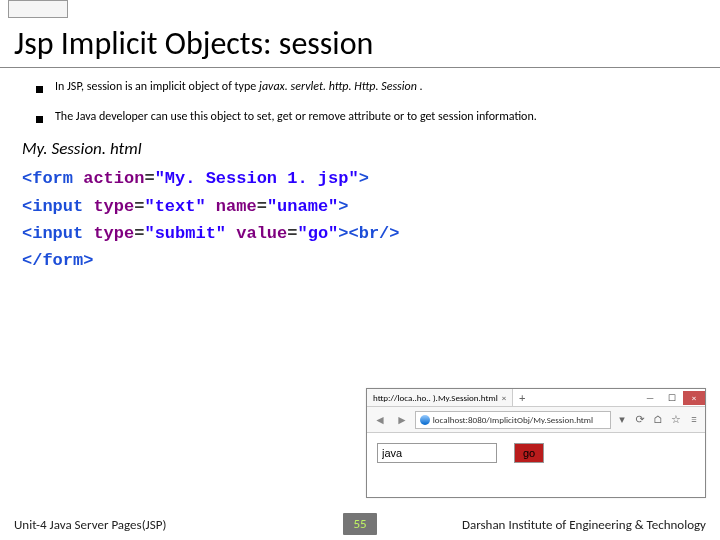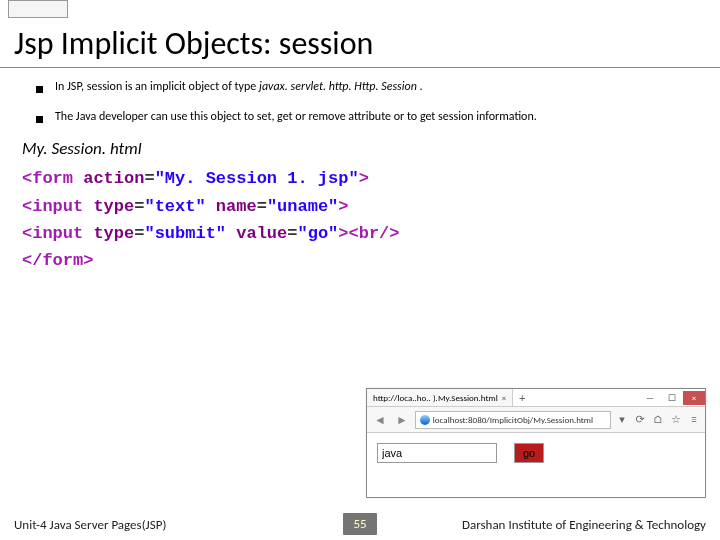--- a/index.html
+++ b/index.html
@@ -6,42 +6,42 @@
   body { width: 720px; height: 540px; font-family: Calibri, Arial, sans-serif; background: #fff; position: relative; overflow: hidden; }
   .top-tab { width: 60px; height: 18px; border: 1px solid #999; background: #f5f5f5; margin-left: 8px; }
   .title { font-size: 32px; font-weight: 400; padding: 6px 14px 4px 14px; border-bottom: 1px solid #888; }
   .content { padding: 10px 22px 0 36px; }
   .bullet-item { display: flex; margin-bottom: 14px; font-size: 12px; line-height: 1.35; }
   .bullet-sq { width: 7px; height: 7px; background: #000; margin-top: 8px; margin-right: 12px; flex-shrink: 0; }
   .bullet-text { text-align: justify; flex: 1; }
   .italic { font-style: italic; }
   .file-label { font-size: 17px; font-style: italic; padding-left: 22px; margin-bottom: 6px; }
   .code { font-family: "Courier New", monospace; font-size: 17px; font-weight: bold; padding-left: 22px; line-height: 1.6; color: #333; }
-  .code .tag { color: #a21caf; }
+  .code .tag { color: #1d4ed8; }
   .code .attr { color: #7f007f; }
   .code .val { color: #2a00ff; }
   .browser { position: absolute; right: 14px; bottom: 42px; width: 340px; height: 110px; border: 1px solid #888; background: #fff; box-shadow: 0 0 2px rgba(0,0,0,0.1); }
   .br-titlebar { height: 18px; background: #fff; display: flex; align-items: center; border-bottom: 1px solid #ccc; }
   .br-tab { display: flex; align-items: center; gap: 4px; font-size: 9px; padding: 0 6px; height: 100%; border-right: 1px solid #ccc; background: #f7f7f7; }
   .br-tab-close { font-size: 9px; color: #555; }
   .br-plus { font-size: 12px; color: #666; padding: 0 6px; }
   .br-winbtns { margin-left: auto; display: flex; }
   .br-btn { width: 22px; height: 14px; font-size: 9px; color: #333; text-align: center; line-height: 14px; }
   .br-close { background: #c75050; color: #fff; }
   .br-toolbar { height: 26px; display: flex; align-items: center; gap: 4px; padding: 0 4px; border-bottom: 1px solid #ccc; background: #f7f7f7; }
   .nav-arrow { font-size: 12px; color: #888; padding: 0 3px; }
   .url-bar { flex: 1; height: 18px; border: 1px solid #bbb; background: #fff; font-size: 9px; padding: 0 4px; display: flex; align-items: center; color: #333; overflow: hidden; white-space: nowrap; }
   .url-globe { width: 10px; height: 10px; border-radius: 50%; background: linear-gradient(#9cf,#06c); margin-right: 3px; flex-shrink: 0; }
   .tb-icon { width: 14px; text-align: center; font-size: 11px; color: #666; }
   .br-page { padding: 10px; display: flex; gap: 17px; align-items: center; }
   .br-input { width: 120px; height: 20px; border: 1px solid #999; font-size: 11px; padding: 0 4px; font-family: Arial; }
   .br-submit { height: 20px; border: 1px solid #999; background: #b91c1c; font-size: 11px; padding: 0 8px; font-family: Arial; }
   .footer { position: absolute; bottom: 0; left: 0; right: 0; height: 32px; display: flex; align-items: center; font-size: 13px; color: #222; }
   .footer-left { padding-left: 14px; }
-  .footer-page { position: absolute; left: 50%; transform: translateX(-50%); background: #757575; color: #fef9c3; width: 34px; height: 22px; text-align: center; line-height: 22px; font-size: 13px; border-radius: 1px; }
+  .footer-page { position: absolute; left: 50%; transform: translateX(-50%); background: #757575; color: #bef264; width: 34px; height: 22px; text-align: center; line-height: 22px; font-size: 13px; border-radius: 1px; }
   .footer-right { margin-left: auto; padding-right: 14px; }
 </style>
 </head>
 <body>
 
 <div class="top-tab"></div>
 
 <div class="title">Jsp Implicit Objects: session</div>
 
 <div class="content">

